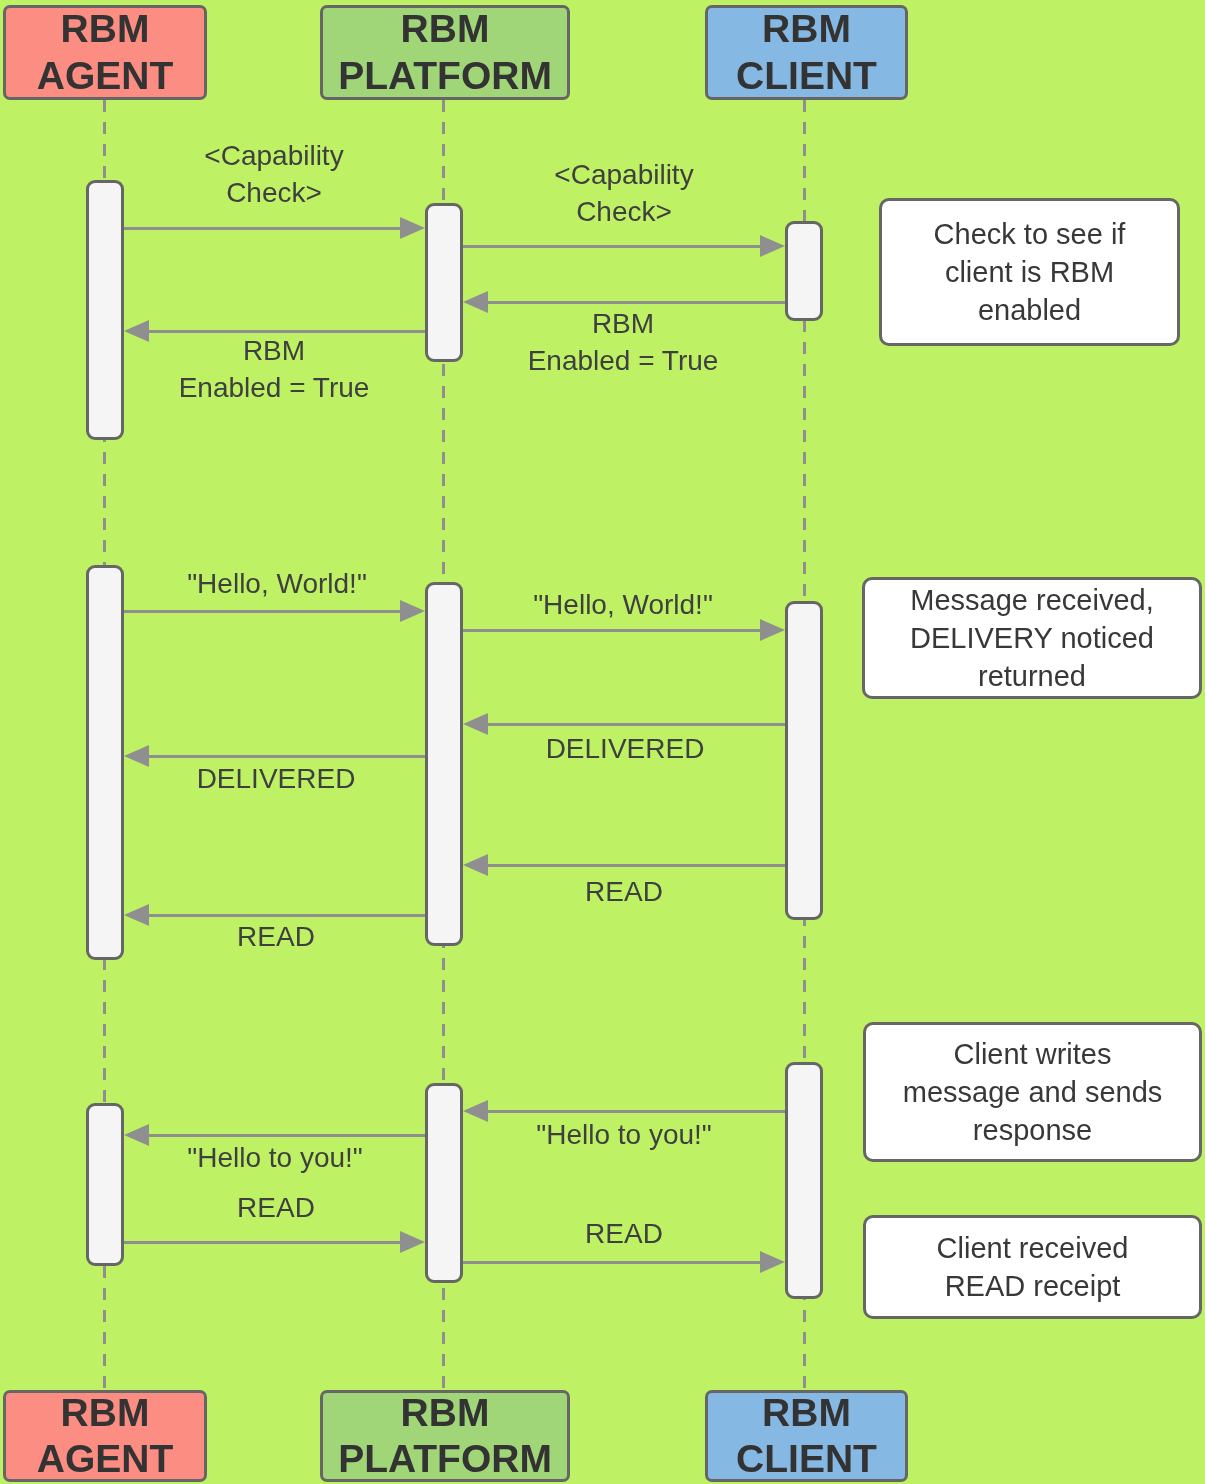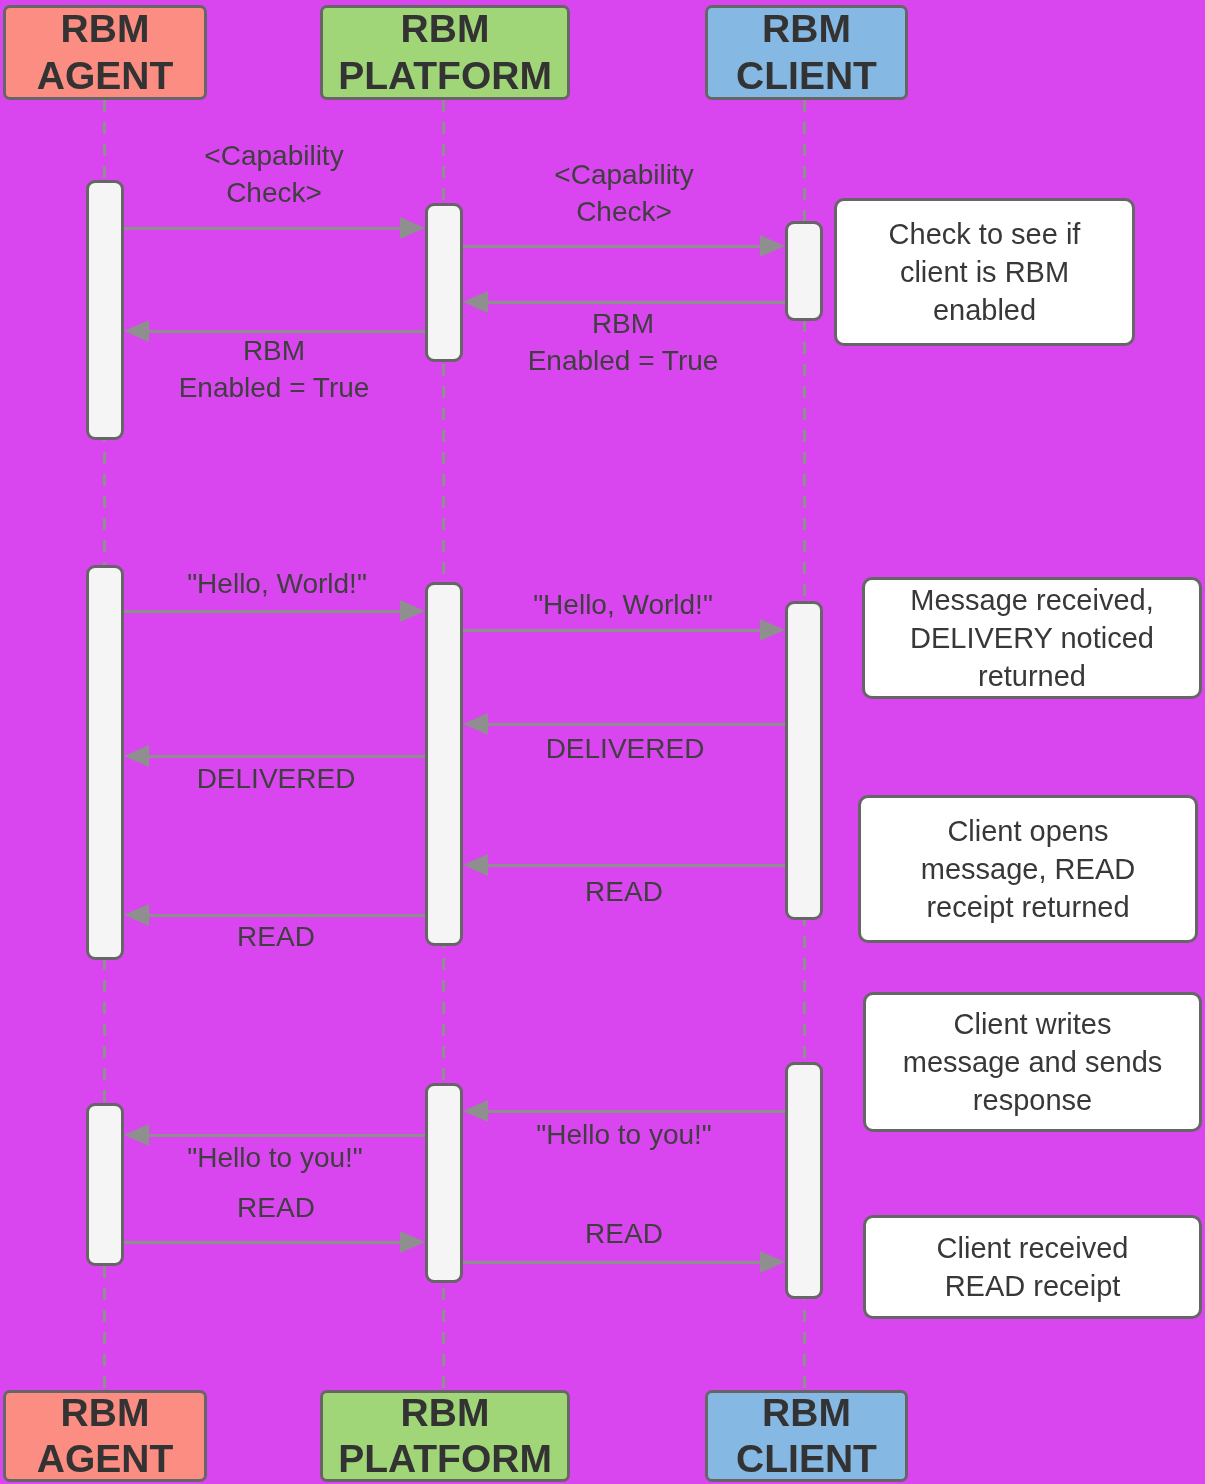--- a/index.html
+++ b/index.html
@@ -1,16 +1,16 @@
 <!DOCTYPE html>
 <html><head>
 <meta charset="utf-8">
 <style>
   html,body{margin:0;padding:0;background:#000;}
-  .canvas{position:relative;width:1205px;height:1484px;background:#d946ef;overflow:hidden;
+  .canvas{position:relative;width:1205px;height:1484px;background:#bef264;overflow:hidden;
           font-family:"Liberation Sans", sans-serif;}
   .actor{position:absolute;border:3px solid #666;border-radius:7px;box-sizing:border-box;
          display:flex;align-items:center;justify-content:center;text-align:center;
          font-weight:bold;font-size:39px;line-height:1.18;color:#333;white-space:pre-line;}
   .lifeline{position:absolute;width:3px;top:100px;height:1290px;
             background:repeating-linear-gradient(to bottom,#8f8f8f 0 12px,transparent 12px 22px);}
   .bar{position:absolute;width:38px;background:#f5f5f5;border:3px solid #666;
        border-radius:9px;box-sizing:border-box;}
   .msg{position:absolute;height:22px;}
   .msg .line{position:absolute;top:10px;height:3px;background:#8f8f8f;}
@@ -124,30 +124,27 @@
     </div>
   <div class="msg right" style="left:463px;top:1251px;width:322px">
       <div class="line"></div>
       <div class="head"></div>
     </div>
   <div class="msg-label" style="left:624px;top:1117px">"Hello to you!"</div>
   <div class="msg-label" style="left:275px;top:1140px">"Hello to you!"</div>
   <div class="msg-label" style="left:276px;top:1190px">READ</div>
   <div class="msg-label" style="left:624px;top:1216px">READ</div>
 
-  <div class="note" style="left:834px;top:198px;width:301px;height:148px">Check to see if
+  <div class="note" style="left:879px;top:198px;width:301px;height:148px">Check to see if
 client is RBM
 enabled</div>
   <div class="note" style="left:862px;top:577px;width:340px;height:122px">Message received,
 DELIVERY noticed
 returned</div>
-  <div class="note" style="left:858px;top:795px;width:340px;height:148px">Client opens
-message, READ
-receipt returned</div>
-  <div class="note" style="left:863px;top:992px;width:339px;height:140px">Client writes
+  <div class="note" style="left:863px;top:1022px;width:339px;height:140px">Client writes
 message and sends
 response</div>
   <div class="note" style="left:863px;top:1215px;width:339px;height:104px">Client received
 READ receipt</div>
 
   <div class="actor" style="left: 3px; top: 1390px; width: 204px; height: 92px; background: rgb(252, 141, 130);">RBM
 AGENT</div>
   <div class="actor" style="left: 320px; top: 1390px; width: 250px; height: 92px; background: rgb(161, 214, 120);">RBM
 PLATFORM</div>
   <div class="actor" style="left: 705px; top: 1390px; width: 203px; height: 92px; background: rgb(133, 185, 228);">RBM

